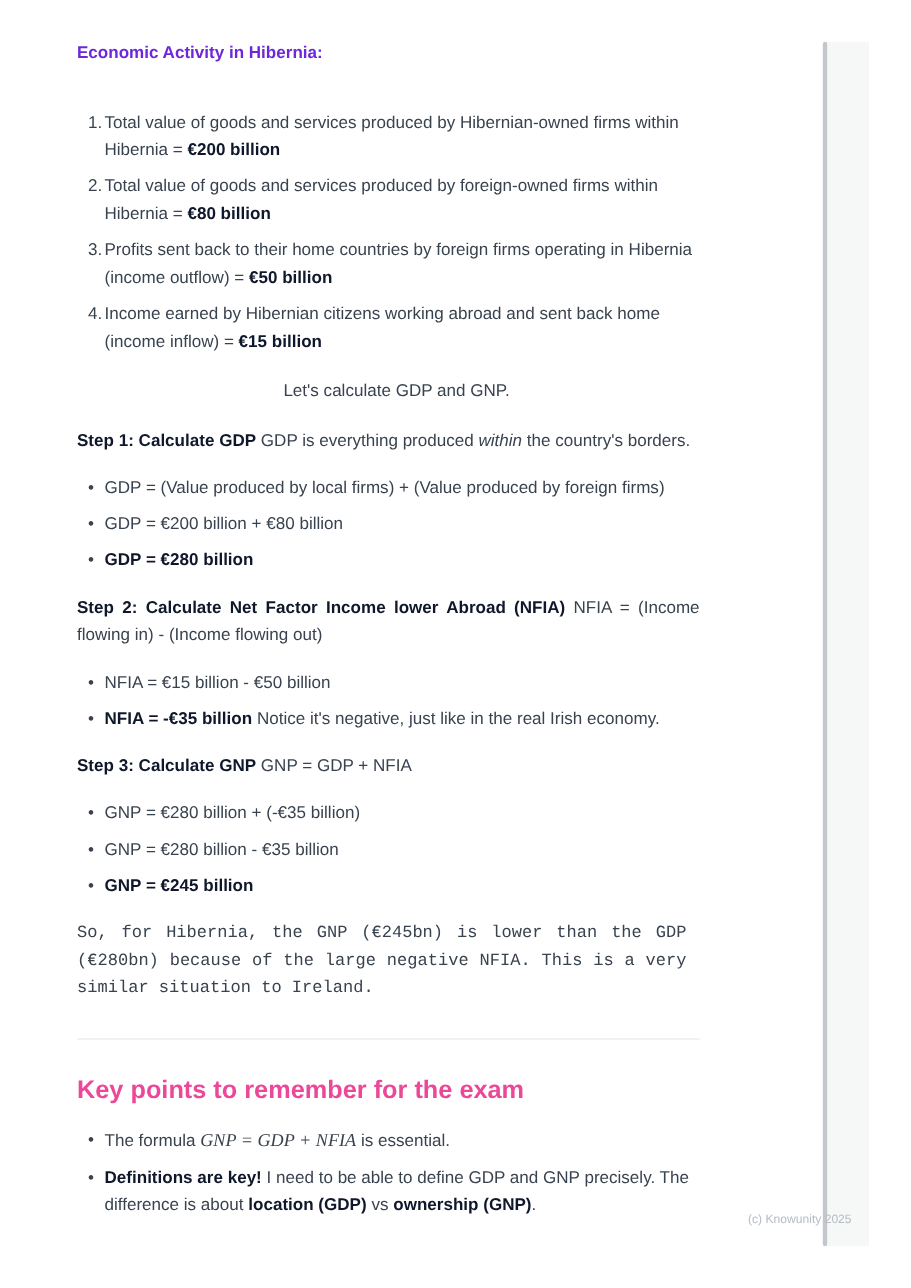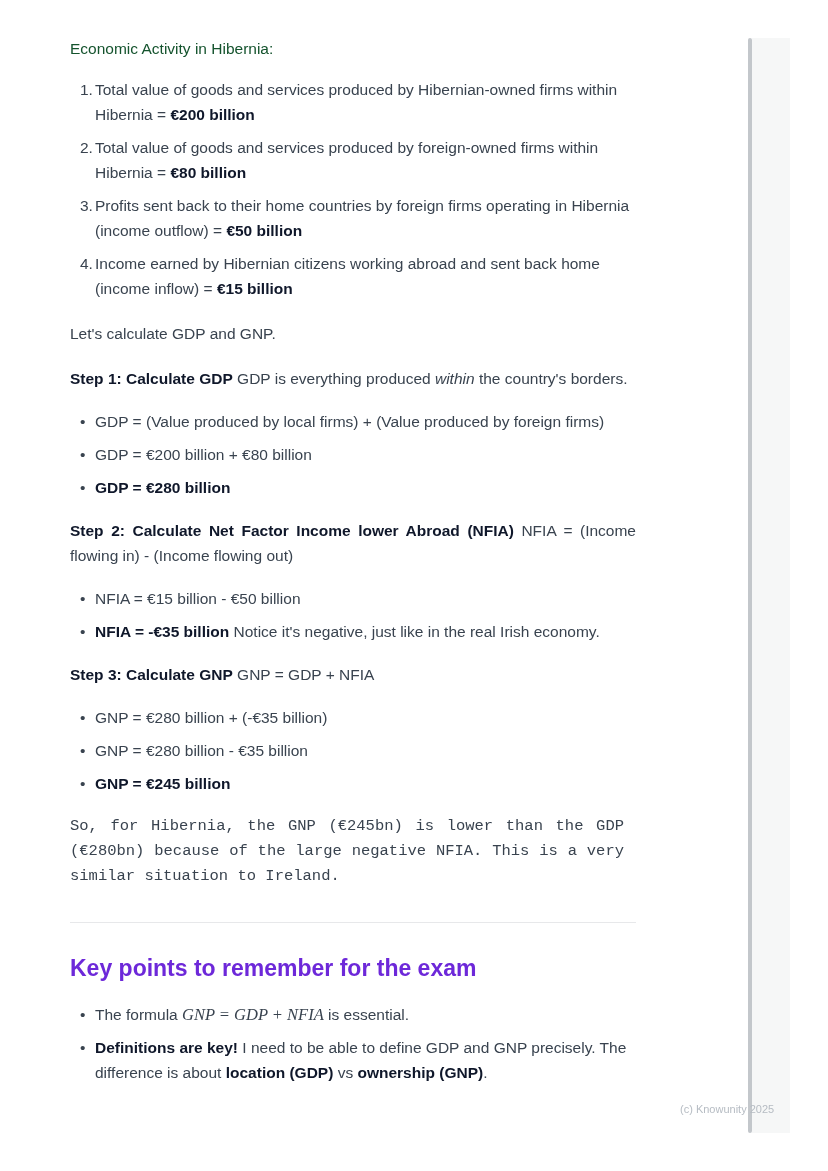--- a/index.html
+++ b/index.html
@@ -5,42 +5,42 @@
   html,body{margin:0;padding:0;}
   body{
     width:828px;height:1171px;position:relative;background:#ffffff;
     font-family:"Liberation Sans",sans-serif;color:#39434f;overflow:hidden;
   }
   .content{
     position:absolute;left:70px;top:36px;width:566px;
     font-size:15.5px;line-height:25px;
   }
   .doc-title{
-    font-size:15.5px;font-weight:400;color:#14532d;margin:0 0 16px 0;line-height:25px;
+    font-size:15.5px;font-weight:700;color:#6d28d9;margin:0 0 38px 0;line-height:25px;
   }
   b,strong{font-weight:700;color:#0f172a;}
   
   .nlist{margin:0 0 20px 0;}
   .nrow{display:flex;margin-bottom:8px;}
   .nnum{flex:none;width:15px;margin-left:10px;}
   .ntext{flex:1;}
   
-  .para{margin:0 0 20px 0;}
+  .para{margin:0 0 20px 15px;text-align:center;}
   .step{margin:18px 0 18px 0;text-align:justify;}
   .summary{margin:18px 12px 0 0;text-align:justify;font-family:Liberation Mono, monospace;}
   
   .blist{margin:0 0 2px 0;}
   .bul{display:flex;margin-bottom:8px;}
   .bul::before{content:"\2022";flex:none;width:15px;margin-left:10px;color:#39434f;}
   .bul-text{flex:1;}
   .note{}
   
   .divider{border:none;border-top:1px solid #e7e8ea;margin:33px 0 0 0;height:0;}
   .key-heading{
-    font-size:23px;line-height:28px;font-weight:700;color:#6d28d9;margin:31px 0 20px 0;
+    font-size:23px;line-height:28px;font-weight:700;color:#ec4899;margin:31px 0 20px 0;
   }
   .formula{font-family:"Liberation Serif",serif;font-style:italic;font-size:16.5px;}
   
   .scrollbar{
     position:absolute;left:748px;top:38px;width:4px;height:1095px;
     background:#c3c7cb;border-radius:2px;
   }
   .page-edge-panel{
     position:absolute;left:752px;top:38px;width:38px;height:1095px;
     background:#f6f7f7;

